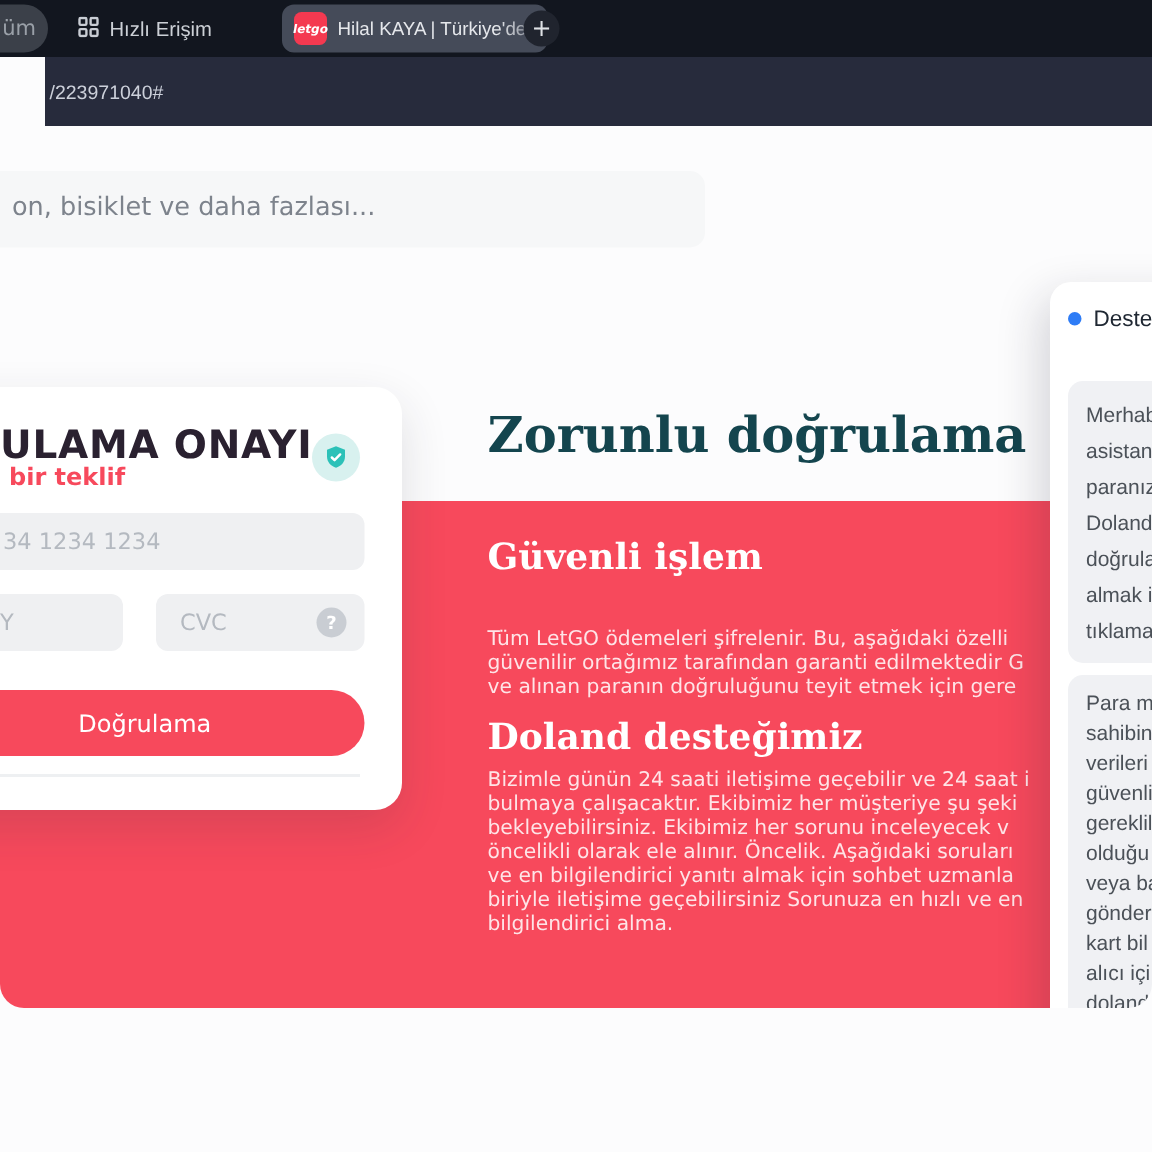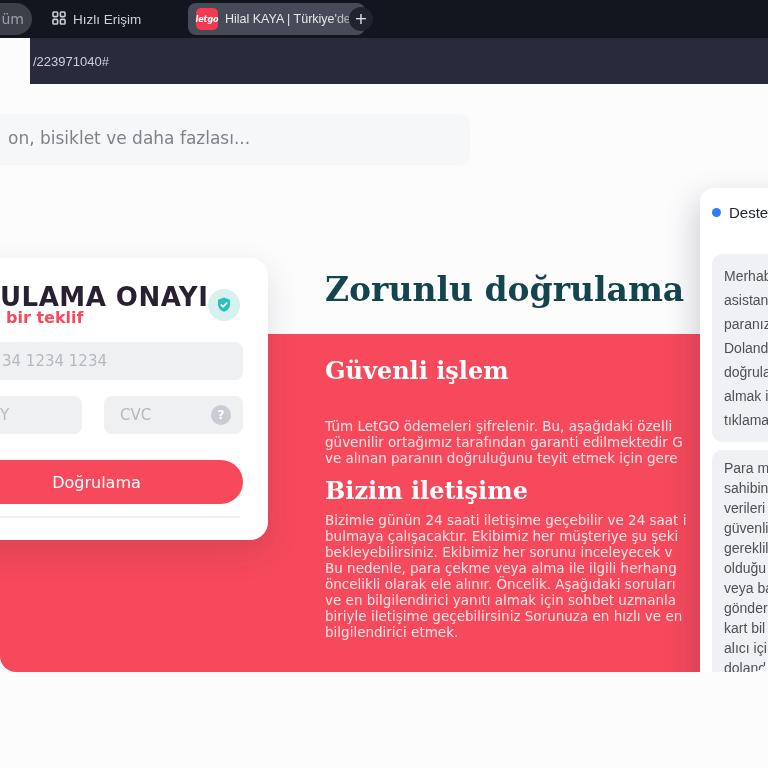--- a/index.html
+++ b/index.html
@@ -113,30 +113,29 @@
 
   <div class="main-title">Zorunlu doğrulama</div>
 
   <div class="section-h s1">Güvenli işlem</div>
   <div class="red-lines p1">
       <div class="line">Tüm LetGO ödemeleri şifrelenir. Bu, aşağıdaki özelli</div>
       <div class="line">güvenilir ortağımız tarafından garanti edilmektedir G</div>
       <div class="line">ve alınan paranın doğruluğunu teyit etmek için gere</div>
     </div>
 
-  <div class="section-h s2">Bizim iletişime</div>
+  <div class="section-h s2">Doland desteğimiz</div>
   <div class="red-lines p2">
       <div class="line">Bizimle günün 24 saati iletişime geçebilir ve 24 saat i</div>
       <div class="line">bulmaya çalışacaktır. Ekibimiz her müşteriye şu şeki</div>
       <div class="line">bekleyebilirsiniz. Ekibimiz her sorunu inceleyecek v</div>
-      <div class="line">Bu nedenle, para çekme veya alma ile ilgili herhang</div>
       <div class="line">öncelikli olarak ele alınır. Öncelik. Aşağıdaki soruları</div>
       <div class="line">ve en bilgilendirici yanıtı almak için sohbet uzmanla</div>
       <div class="line">biriyle iletişime geçebilirsiniz Sorunuza en hızlı ve en</div>
-      <div class="line">bilgilendirici etmek.</div>
+      <div class="line">bilgilendirici alma.</div>
     </div>
 
   <div class="card">
     <div class="card-title">ULAMA ONAYI</div>
     <div class="card-sub">bir teklif</div>
     <div class="badge">
       <svg width="18" height="18" viewBox="0 0 24 24">
         <path d="M12 2l8 3v6c0 5-3.5 8.6-8 10-4.5-1.4-8-5-8-10V5z" fill="#2cc1b8"></path>
         <path d="M8.3 12l2.4 2.4 5-5.1" stroke="#fff" stroke-width="2.2" fill="none" stroke-linecap="round" stroke-linejoin="round"></path>
       </svg>

